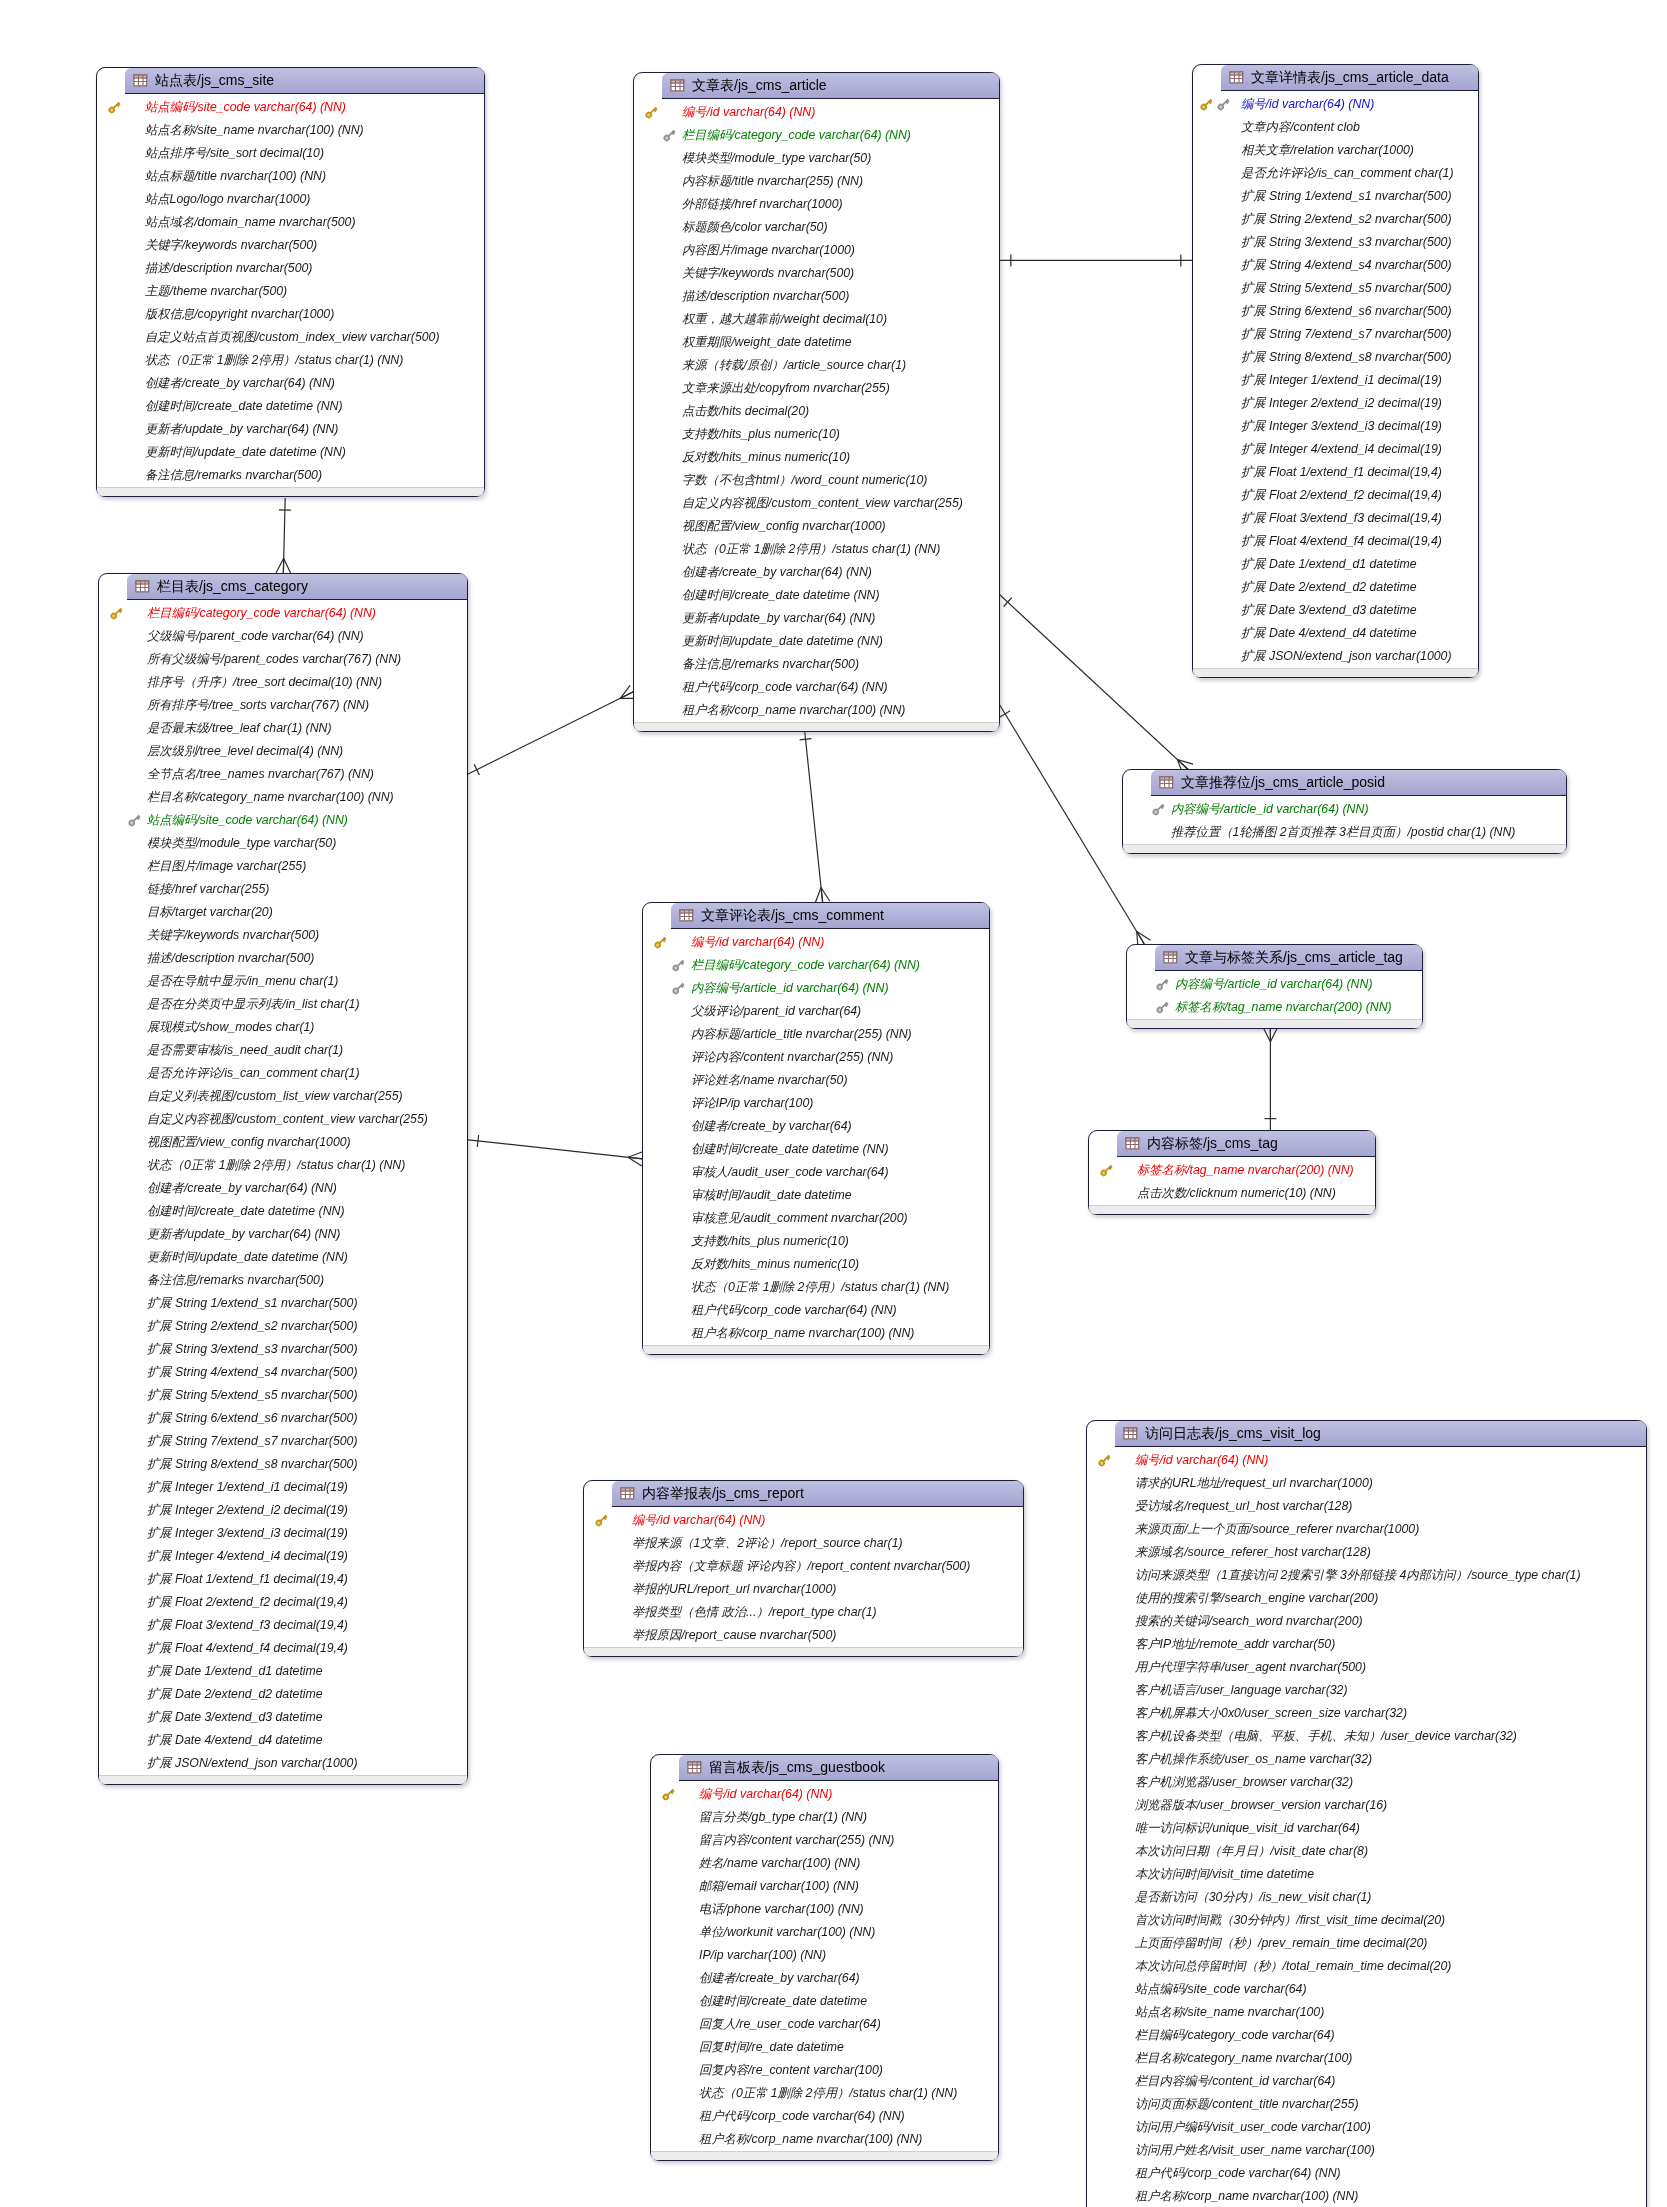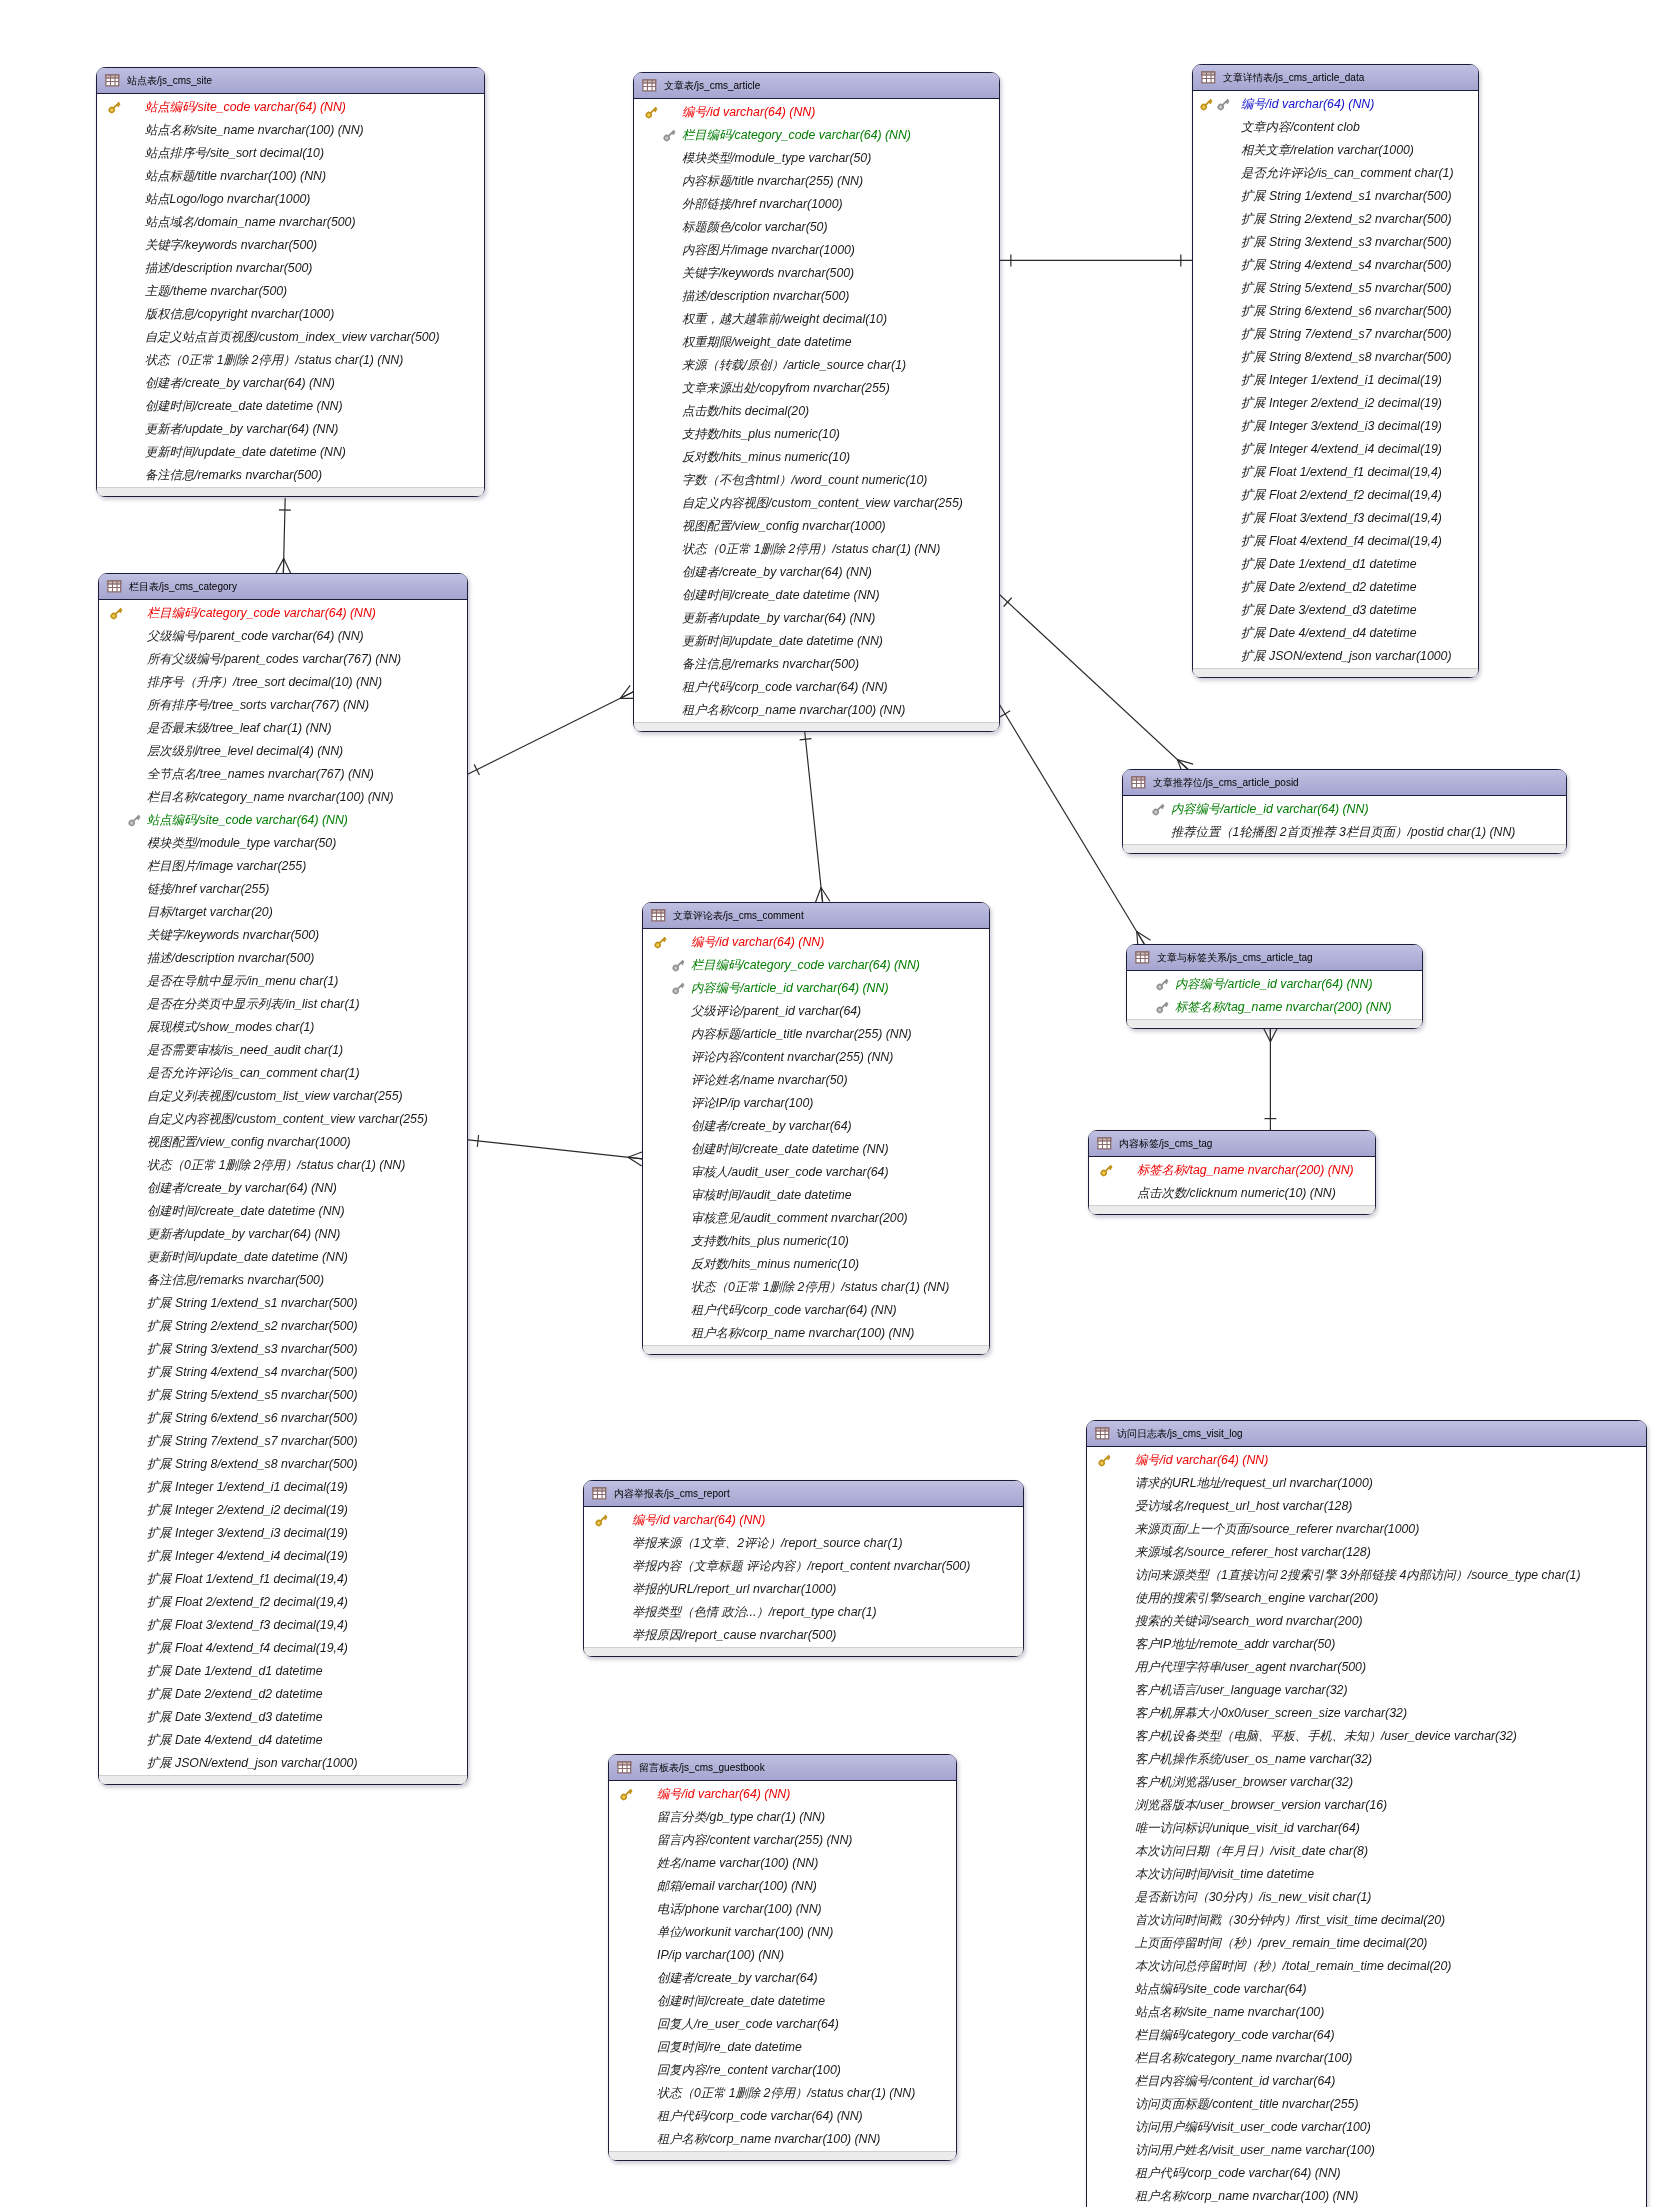--- a/index.html
+++ b/index.html
@@ -4,21 +4,21 @@
 <style>
   html,body{margin:0;padding:0;background:#ffffff;}
   #canvas{position:relative;width:1668px;height:2208px;background:#fff;overflow:hidden;
           font-family:"Liberation Sans","DejaVu Sans",sans-serif;}
   #connector-layer{position:absolute;left:0;top:0;z-index:0;}
   .db-table{position:absolute;z-index:2;background:#ffffff;border:1.8px solid #1c1c38;
             border-radius:9.1px;box-shadow:1.8px 2.7px 3.7px rgba(50,50,90,.22);}
   .db-header{height:25px;background:linear-gradient(#c0c0e2,#a4a4d0);
              border-bottom:1.8px solid #1c1c38;border-radius:6.4px 6.4px 0 0;
              display:flex;align-items:center;gap:7.3px;padding-left:8.2px;
-             font-size:10px;color:#000;white-space:nowrap;overflow:hidden;}
+             font-size:14px;color:#000;white-space:nowrap;overflow:hidden;margin-left:28px;}
   .db-body{padding-top:1.8px;font-style:italic;}
   .db-row{position:relative;height:23px;}
   .db-row .flabel{position:absolute;left:48px;top:50%;transform:translateY(-50%);
              font-size:12.3px;color:#1a1a1a;white-space:nowrap;}
   .db-row .flabel.pk{color:#ee0000;}
   .db-row .flabel.fk{color:#007c00;}
   .db-row .flabel.pkfk{color:#1212cc;}
   .key-icon{position:absolute;top:50%;transform:translateY(-50%);width:15.5px;height:15.5px;}
   .db-footer{height:8.2px;background:#ececec;border-top:0.9px solid #cfcfcf;border-radius:0 0 6.4px 6.4px;}
   .tbl-icon{display:inline-flex;width:14.6px;height:12.8px;}
@@ -735,21 +735,21 @@
         </div>
         <div class="db-row">
           <span class="flabel">举报类型（色情 政治...）/report_type char(1)</span>
         </div>
         <div class="db-row">
           <span class="flabel">举报原因/report_cause nvarchar(500)</span>
         </div>
       </div>
       <div class="db-footer"></div>
     </div>
-    <div class="db-table" style="left: 608px; top: 1754px; width: 347px; text-align: center;">
+    <div class="db-table" style="left: 650px; top: 1754px; width: 347px; text-align: center;">
       <div class="db-header">
         <span class="tbl-icon">
           <svg viewBox="0 0 16 14" width="14.6" height="12.8">
             <rect x="1" y="1" width="14" height="12" fill="#ffffff" stroke="#8a6a6a" stroke-width="1.4"></rect>
             <rect x="1" y="1" width="14" height="3.4" fill="#cdb9b9" stroke="#8a6a6a" stroke-width="1.4"></rect>
             <path d="M6 1 V13 M11 1 V13 M1 8.2 H15" stroke="#8a6a6a" stroke-width="1.2"></path>
           </svg>
         </span>
         <span>留言板表/js_cms_guestbook</span>
       </div>

